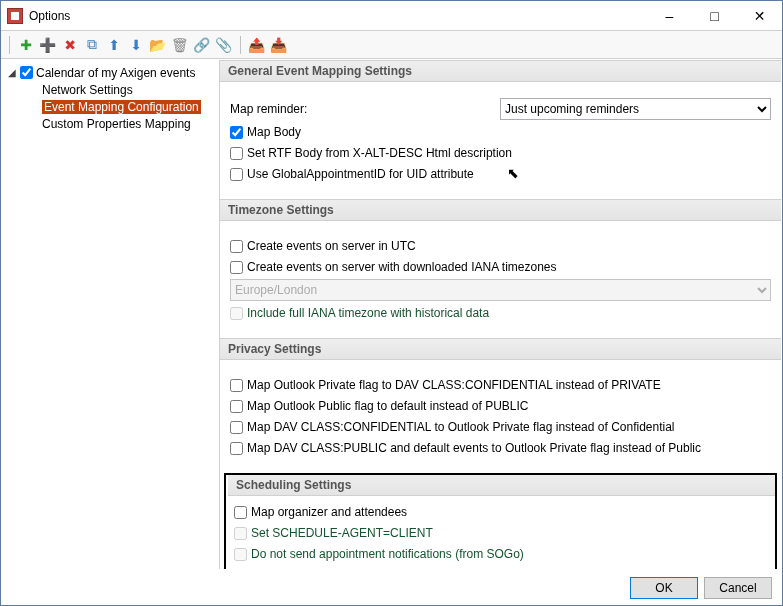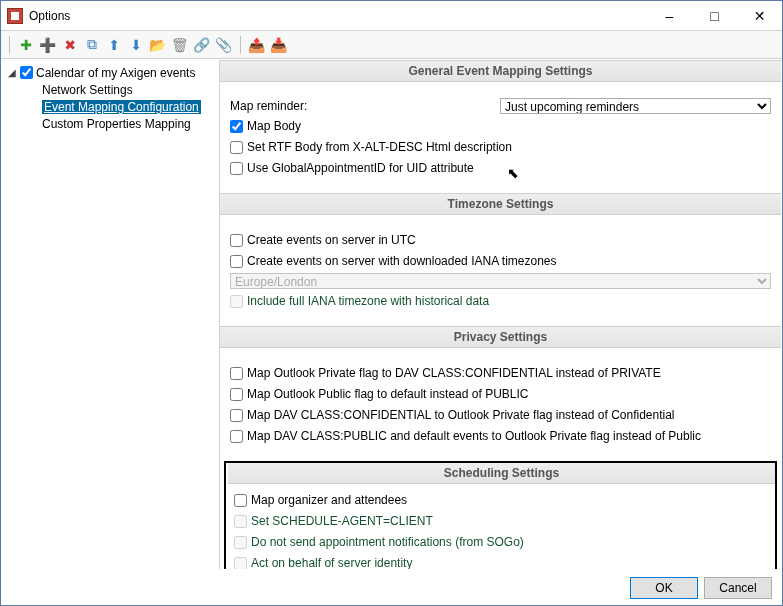--- a/index.html
+++ b/index.html
@@ -95,39 +95,37 @@
     width: 12px;
     font-size: 10px;
     color: #404040;
   }
   .tree-check {
     width: 13px; height: 13px;
     margin: 0 3px 0 0;
     vertical-align: middle;
   }
   .tree-row.selected .tree-label {
-    background: #0369a1;
+    background: #c2410c;
     color: #fff;
     padding: 0 2px;
-    text-decoration: underline;
   }
 
   .content {
     flex: 1;
     overflow-y: auto;
     padding: 0;
   }
   .section-header {
     background: linear-gradient(#eee, #e4e4e4);
     border-top: 1px solid #d0d0d0;
     border-bottom: 1px solid #d0d0d0;
     padding: 3px 8px;
     font-weight: bold;
     color: #555;
-    text-align: center;
   }
   .section-body {
     padding: 14px 10px;
   }
   .section-body.boxed {
     border: 2px solid #000;
     margin: 0 4px 20px 4px;
     padding: 4px 6px 8px 8px;
   }
   .section-body.boxed .section-header {
@@ -150,21 +148,21 @@
   .form-row {
     display: flex;
     align-items: center;
     margin: 2px 0;
   }
   .form-label { width: 270px; }
   .form-field { flex: 1; }
   select {
     width: 100%;
     font: inherit;
-    height: 16px;
+    height: 22px;
     border: 1px solid #abadb3;
     background: #fff;
   }
   select:disabled { background: #f0f0f0; color: #888; }
 
   
   .footer {
     position: absolute;
     bottom: 0; left: 0; right: 0;
     height: 34px;

